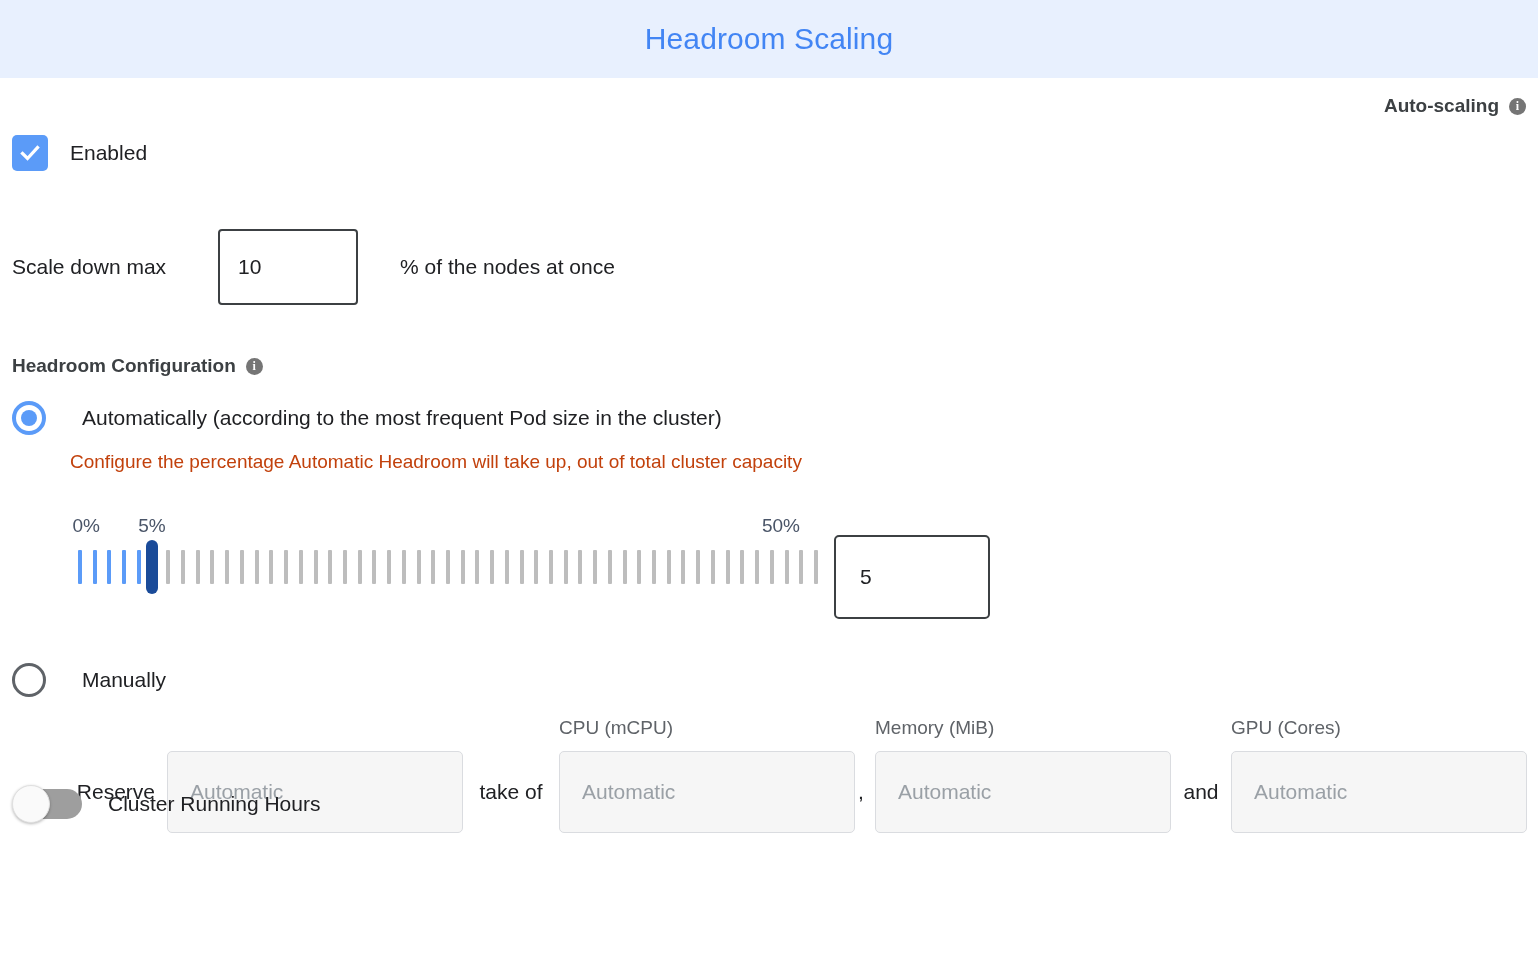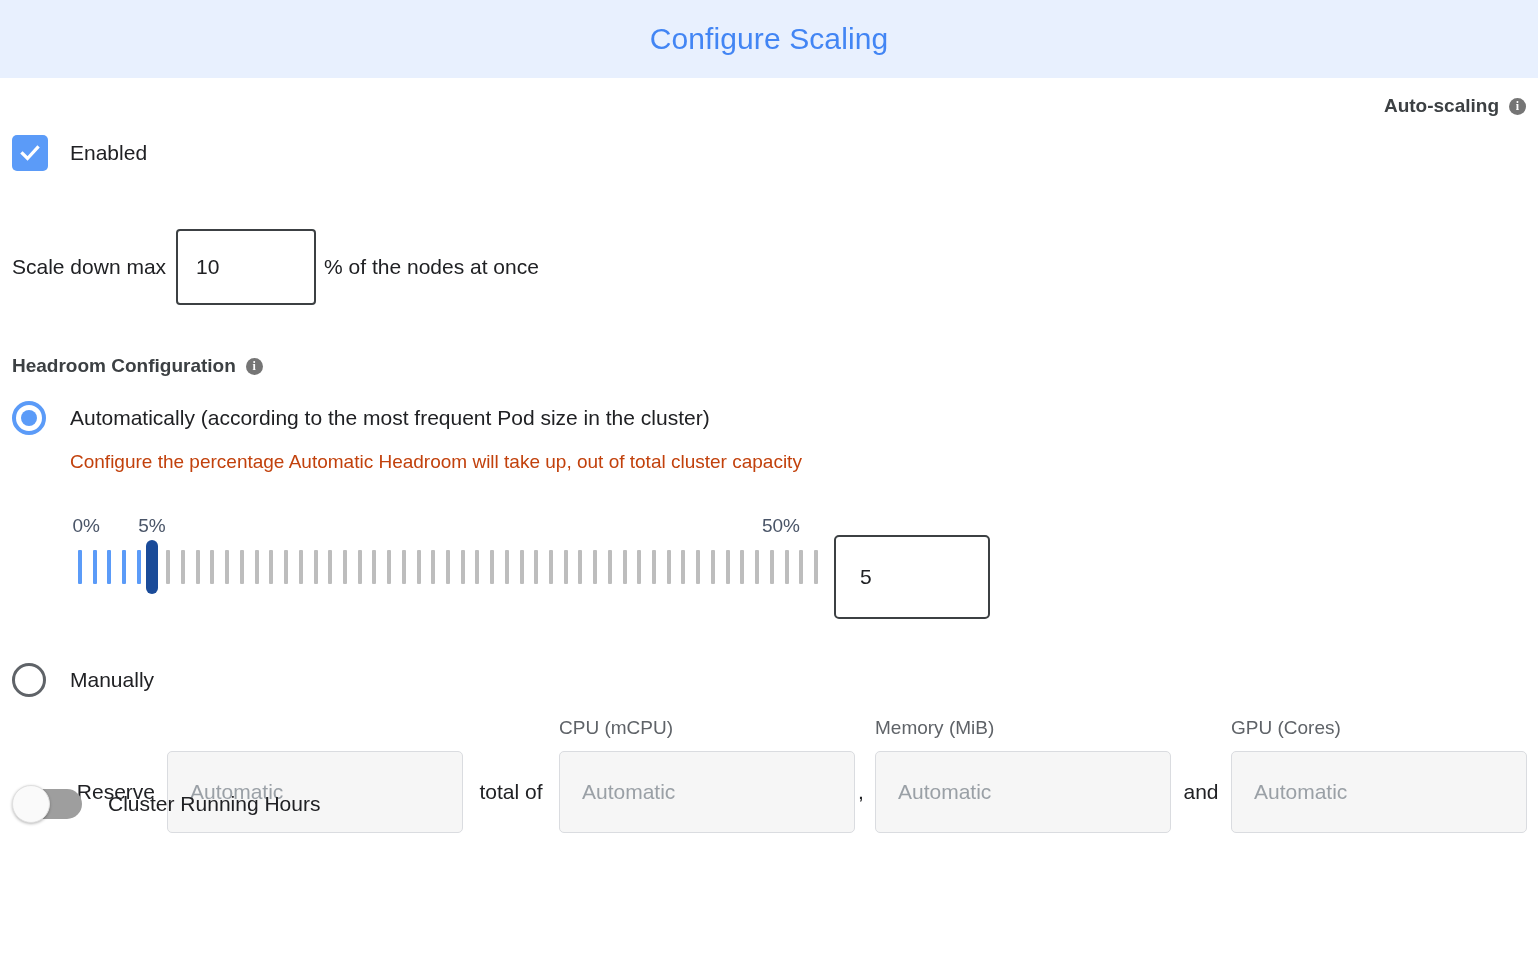--- a/index.html
+++ b/index.html
@@ -78,43 +78,44 @@
   .checkbox svg { display: block; }
   .checkbox-text { font-size: 21px; color: #202124; }
 
   
   .scale-row {
     display: flex;
     align-items: center;
     margin-top: 58px;
     font-size: 21px;
     color: #202124;
+    gap: 42px;
   }
   .scale-input {
     width: 140px;
     height: 76px;
     border: 2px solid #3c4043;
     border-radius: 4px;
     background: #ffffff;
     margin-left: 10px;
     font-size: 21px;
     font-family: "Liberation Sans", sans-serif;
     color: #202124;
     padding: 0 18px;
     outline: none;
   }
-  .scale-suffix { margin-left: 8px; text-align: right; }
+  .scale-suffix { margin-left: 0; text-align: right; }
 
   
   .headroom-label { margin-top: 50px; }
 
   .radio-row {
     display: flex;
     align-items: center;
-    gap: 24px;
+    gap: 36px;
     margin-top: 24px;
   }
   .radio {
     width: 34px;
     height: 34px;
     border-radius: 50%;
     flex: none;
     display: flex;
     align-items: center;
     justify-content: center;
@@ -277,21 +278,21 @@
     box-shadow: 0 1px 3px rgba(0,0,0,0.28);
     top: -4px;
     left: -4px;
   }
   .toggle-text { font-size: 21px; color: #202124; }
 </style>
 </head>
 <body>
 
 <div class="header">
-  <div class="header-title">Configure Scaling</div>
+  <div class="header-title">Headroom Scaling</div>
 </div>
 
 <div class="body-wrap">
 
   <div class="section-label auto-scaling-label">
     <span>Auto-scaling</span>
     <span class="info-icon">i</span>
   </div>
 
   <div class="checkbox-row">
@@ -400,21 +401,21 @@
       <span class="hdr">CPU (mCPU)</span>
       <span class="spacer-comma"></span>
       <span class="hdr">Memory (MiB)</span>
       <span class="spacer-and"></span>
       <span class="hdr">GPU (Cores)</span>
     </div>
 
     <div class="reserve-row">
       <span class="reserve-label">Reserve</span>
       <input class="res-input" type="text" disabled="" placeholder="Automatic" style="">
-      <span class="joiner unitsof">total of</span>
+      <span class="joiner unitsof">take of</span>
       <input class="res-input" type="text" disabled="" placeholder="Automatic" style="">
       <span class="joiner comma">,</span>
       <input class="res-input" type="text" disabled="" placeholder="Automatic" style="">
       <span class="joiner and">and</span>
       <input class="res-input" type="text" disabled="" placeholder="Automatic" style="">
     </div>
   </div>
 
   <div class="toggle-row">
     <span class="toggle">

